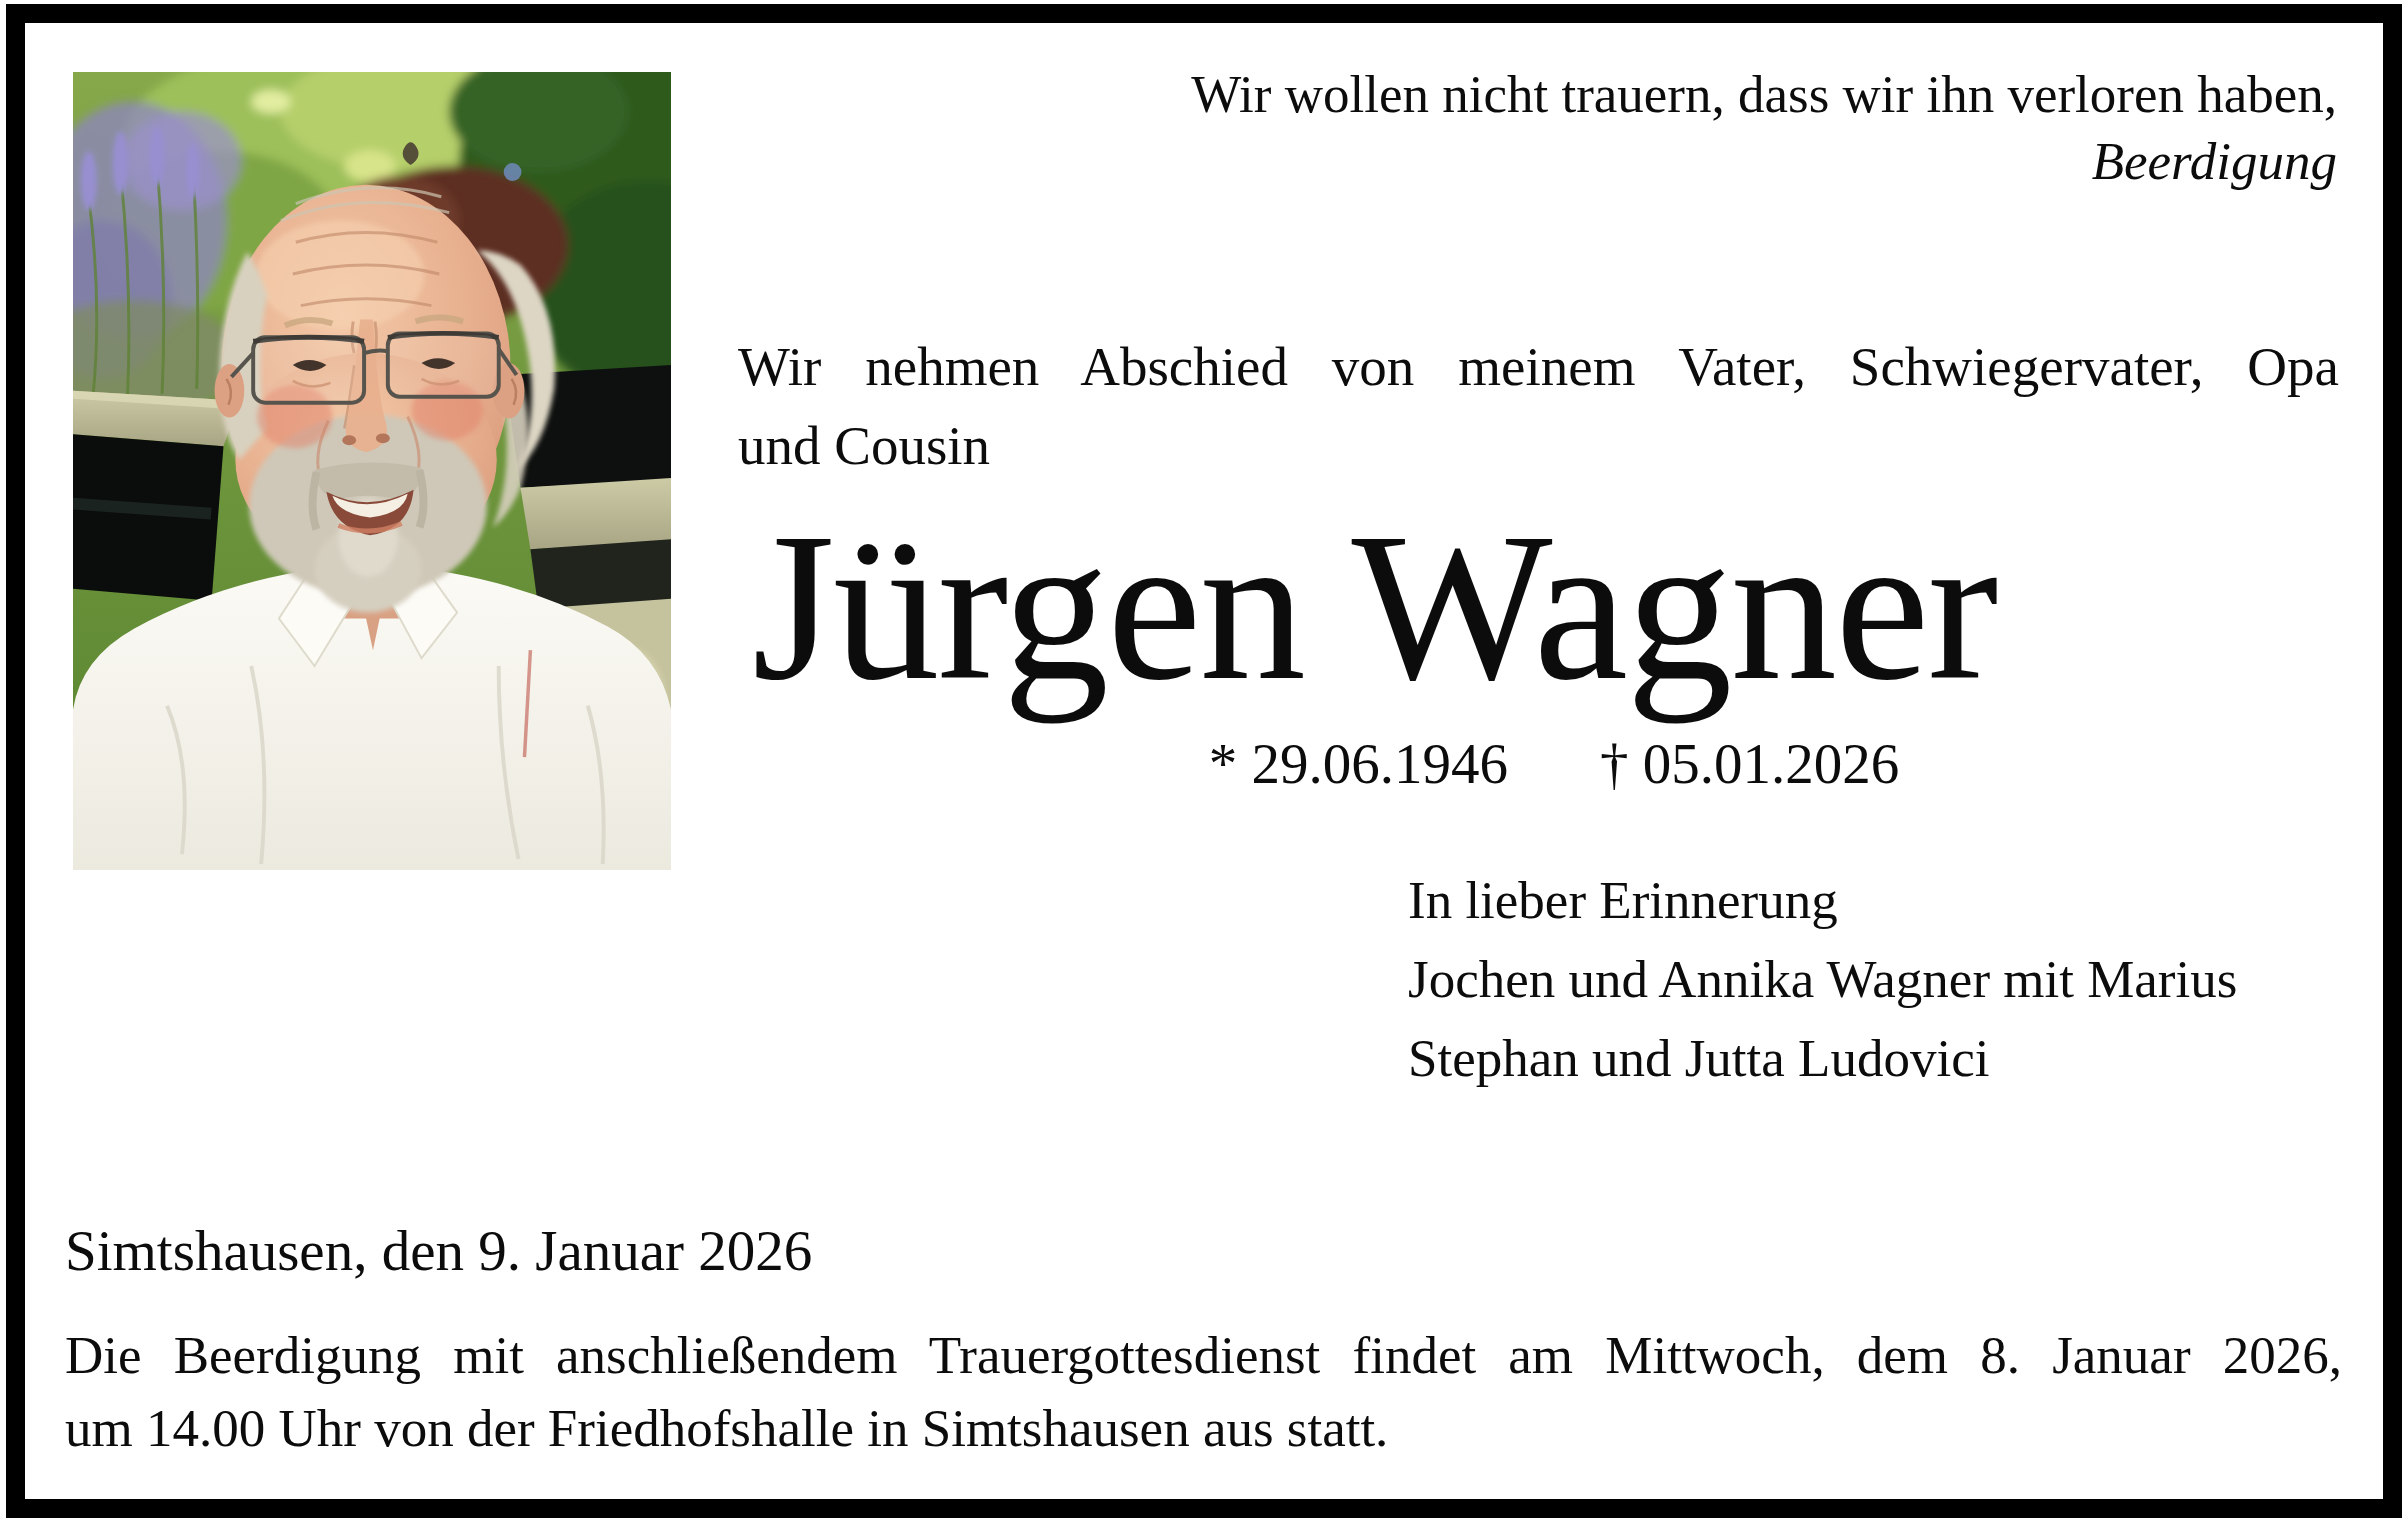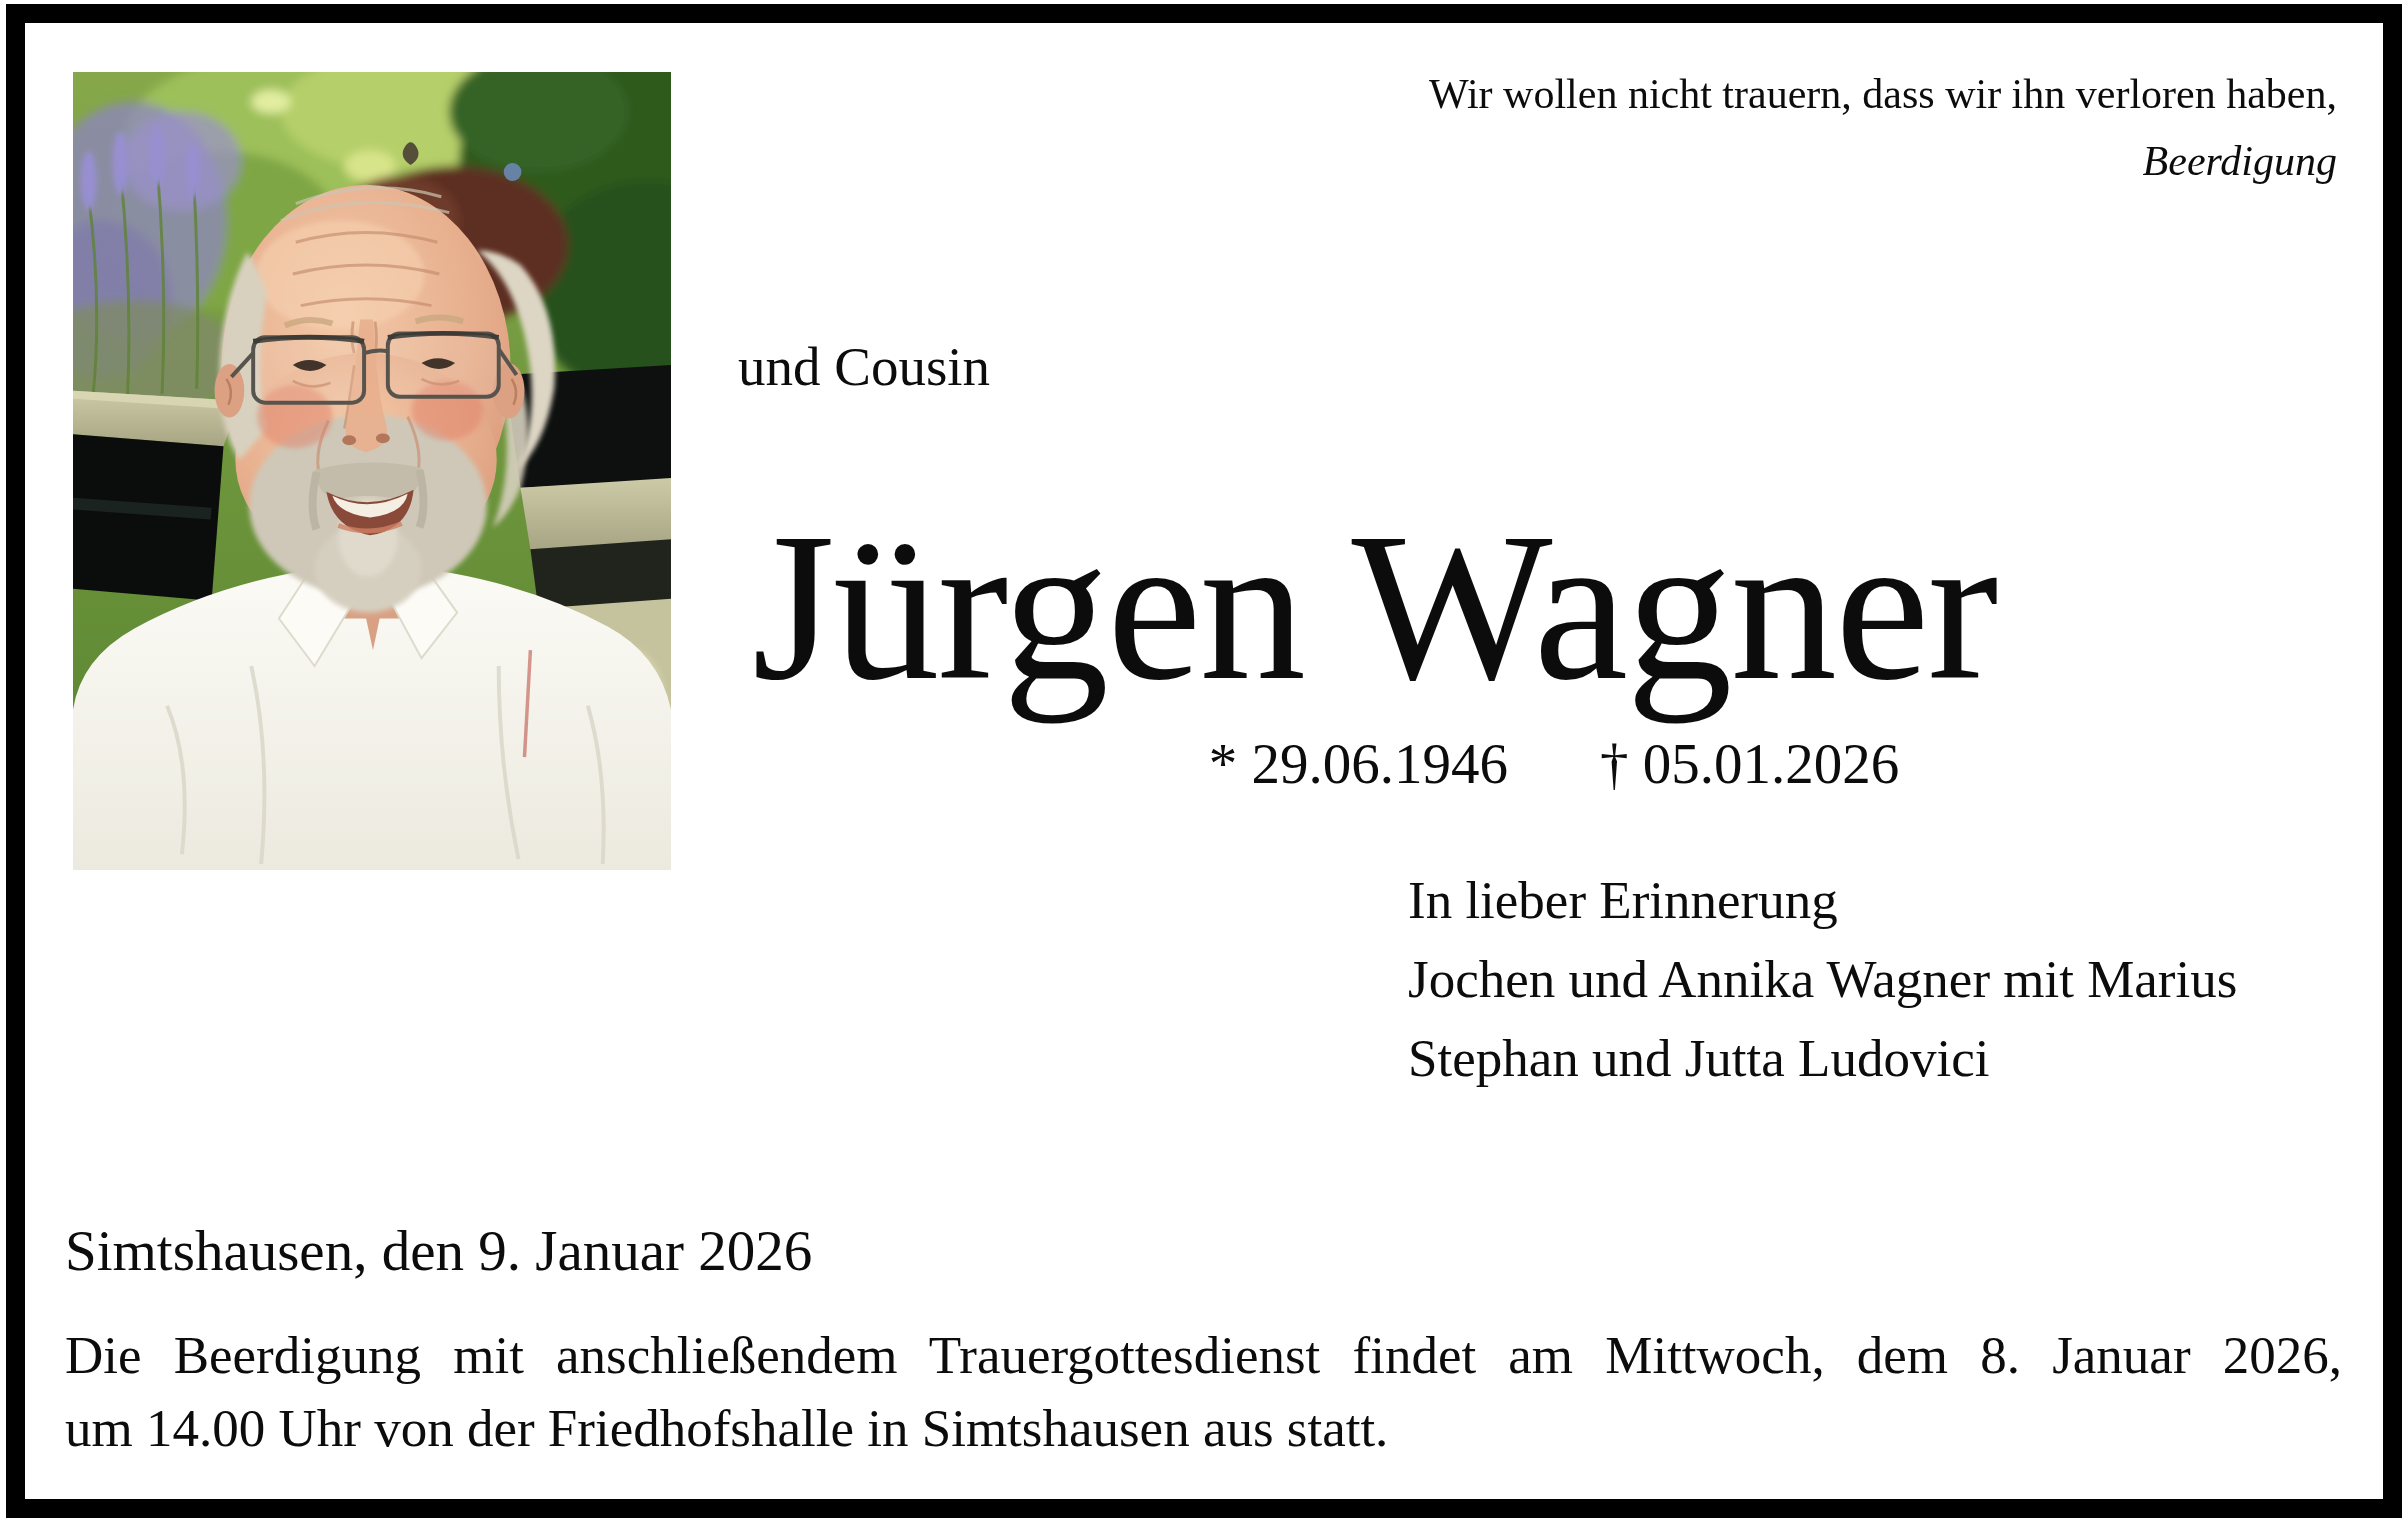--- a/index.html
+++ b/index.html
@@ -7,21 +7,21 @@
     position:relative; width:2408px; height:1527px; background:#ffffff;
     font-family:"Liberation Serif","DejaVu Serif",serif; color:#0c0c0c; overflow:hidden;
   }
   .frame {
     position:absolute; left:6px; top:4px; right:6px; bottom:9px;
     border:19px solid #000; pointer-events:none;
   }
   .photo { position:absolute; left:73px; top:72px; width:598px; height:798px; }
   .photo svg { display:block; width:100%; height:100%; }
 
-  .quote { position:absolute; top:61px; right:71px; text-align:right; font-size:42px; line-height:67px; }
+  .quote { position:absolute; top:61px; right:71px; text-align:right; font-size:53px; line-height:67px; }
   .quote .attr { font-style:italic; }
 
   .intro { position:absolute; left:738px; top:327px; width:1601px; font-size:55px; line-height:79px; }
   .justify-line { text-align:justify; text-align-last:justify; }
 
   .name {
     position:absolute; left:752px; top:500px; width:1604px; margin:0;
     font-size:213px; font-weight:normal; text-align:left; line-height:213px;
     letter-spacing:-2px; white-space:nowrap;
   }
@@ -217,20 +217,21 @@
       </g>
     </svg>
   </div>
 
   <div class="quote">
     <div>Wir wollen nicht trauern, dass wir ihn verloren haben,</div>
     <div class="attr">Beerdigung</div>
   </div>
 
   <div class="intro">
+    <div class="justify-line">Wir nehmen Abschied von meinem Vater, Schwiegervater, Opa</div>
     <div>und Cousin</div>
   </div>
 
   <h1 class="name">Jürgen Wagner</h1>
   <div class="dates">
     <span>* 29.06.1946</span>
     <span>† 05.01.2026</span>
   </div>
 
   <div class="mourners">

